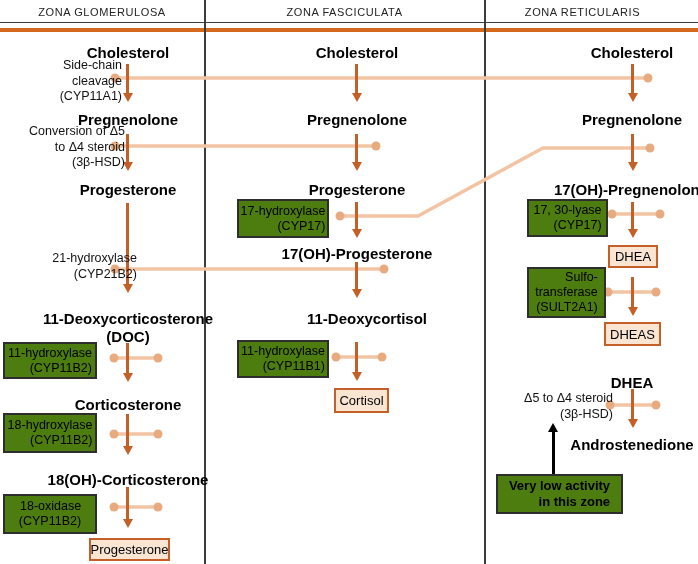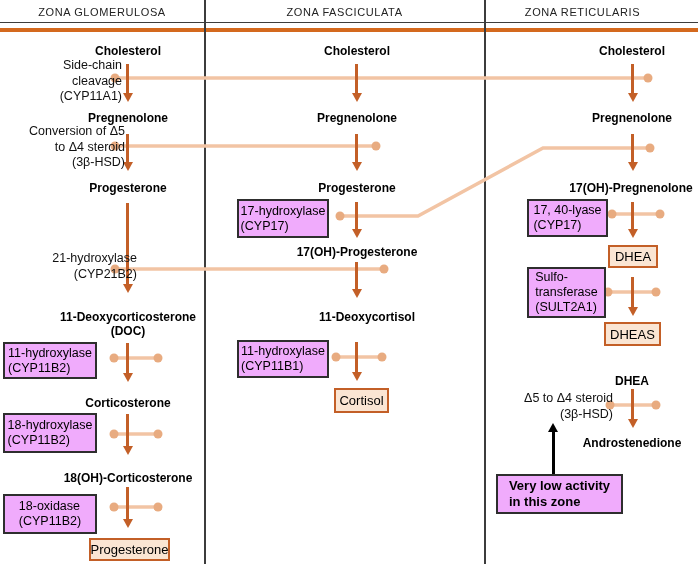--- a/index.html
+++ b/index.html
@@ -21,31 +21,31 @@
     border-left:5.5px solid transparent;border-right:5.5px solid transparent;
     border-top:9px solid #c35f27;
   }
   .arr-up-black{position:absolute;width:2.5px;background:#000;z-index:2;}
   .arr-up-black::before{
     content:"";position:absolute;top:-9px;left:50%;transform:translateX(-50%);
     border-left:5px solid transparent;border-right:5px solid transparent;
     border-bottom:9px solid #000;
   }
   .compound{
-    position:absolute;font-weight:bold;font-size:12px;text-align:center;
+    position:absolute;font-weight:bold;font-size:15px;text-align:center;
     z-index:3;line-height:1.18;
   }
   .enzyme-label{
     position:absolute;font-size:12.5px;text-align:right;color:#111;
     z-index:3;line-height:1.24;
   }
   .ml{white-space:pre-line;}
   .gray-box{
-    position:absolute;background:#f0abfc;border:2px solid #2e2e2e;
-    display:flex;align-items:center;justify-content:center;text-align:left;
+    position:absolute;background:#4d7c0f;border:2px solid #2e2e2e;
+    display:flex;align-items:center;justify-content:center;text-align:right;
     font-size:12.5px;line-height:1.2;z-index:3;box-sizing:border-box;
   }
   .gray-box.bold{font-weight:bold;font-size:13px;}
   .result-box{
     position:absolute;background:#fae5d3;border:2px solid #c35f27;
     display:flex;align-items:center;justify-content:center;text-align:center;
     font-size:13px;z-index:3;box-sizing:border-box;
   }
 </style>
 </head>
@@ -152,21 +152,21 @@
 (CYP17)</div>
   <div class="compound" style="left:247px;top:245px;width:220px">17(OH)-Progesterone</div>
   <div class="compound" style="left:257px;top:310px;width:220px">11-Deoxycortisol</div>
   <div class="gray-box ml" style="left:237px;top:340px;width:92px;height:38px">11-hydroxylase
 (CYP11B1)</div>
   <div class="result-box" style="left:334px;top:388px;width:55px;height:25px">Cortisol</div>
 
   <div class="compound" style="left:522px;top:44px;width:220px">Cholesterol</div>
   <div class="compound" style="left:522px;top:111px;width:220px">Pregnenolone</div>
   <div class="compound" style="left:543px;top:181px;width:176px">17(OH)-Pregnenolone</div>
-  <div class="gray-box ml" style="left:527px;top:199px;width:81px;height:38px">17, 40-lyase
+  <div class="gray-box ml" style="left:527px;top:199px;width:81px;height:38px">17, 30-lyase
 (CYP17)</div>
   <div class="result-box" style="left:608px;top:245px;width:50px;height:23px">DHEA</div>
   <div class="gray-box ml" style="left:527px;top:267px;width:79px;height:51px">Sulfo-
 transferase
 (SULT2A1)</div>
   <div class="result-box" style="left:604px;top:322px;width:57px;height:24px">DHEAS</div>
   <div class="compound" style="left:522px;top:374px;width:220px">DHEA</div>
   <div class="enzyme-label ml" style="left:493px;top:391px;width:120px">Δ5 to Δ4 steroid
 (3β-HSD)</div>
   <div class="compound" style="left:522px;top:436px;width:220px">Androstenedione</div>

